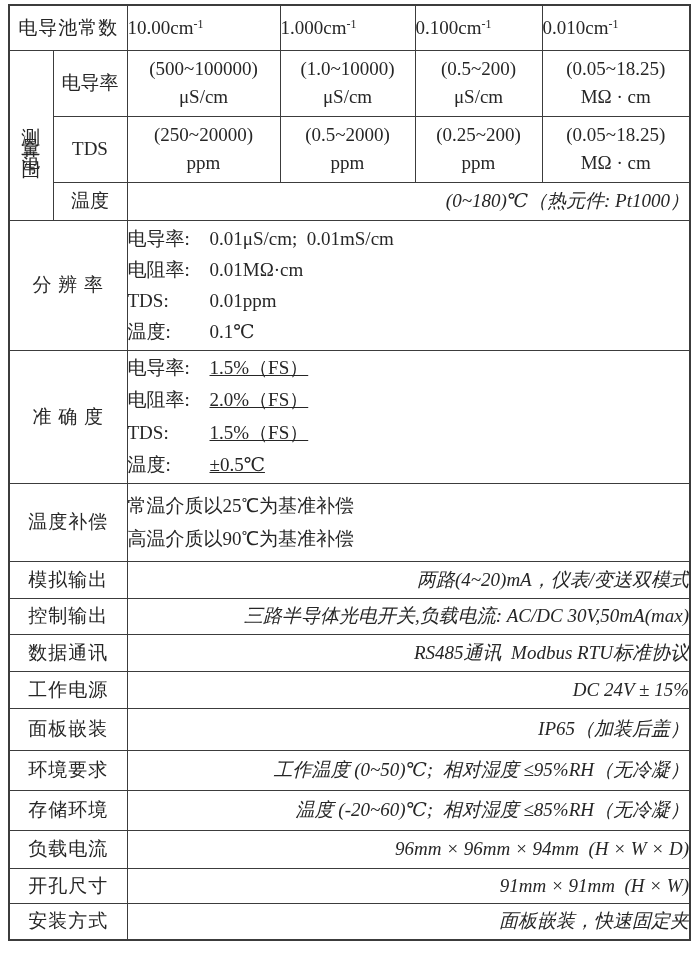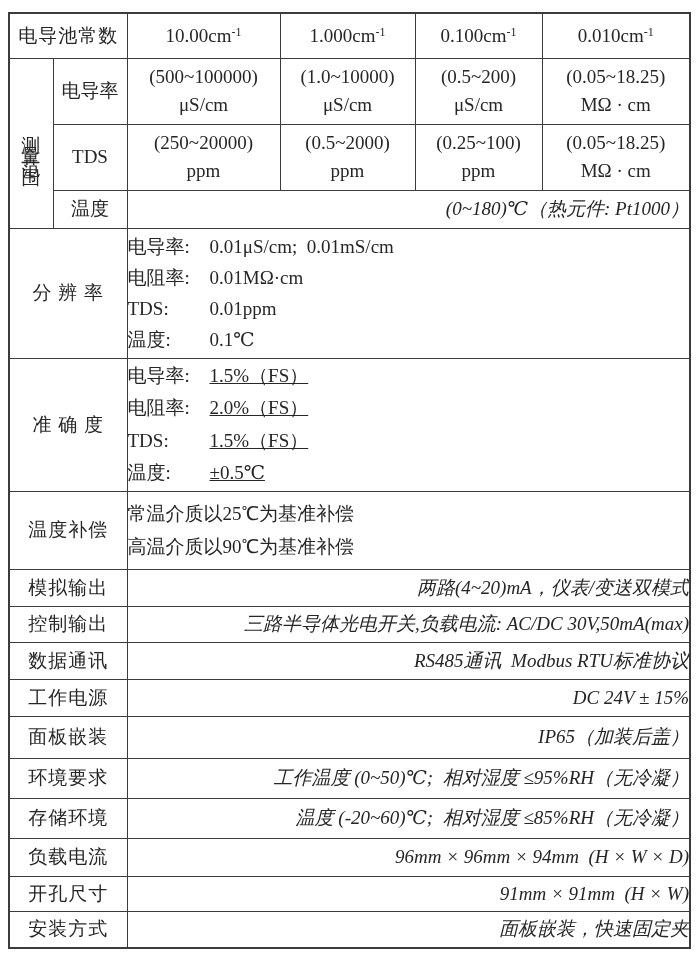--- a/index.html
+++ b/index.html
@@ -4,40 +4,40 @@
 <style>
   html,body{margin:0;padding:0;background:#ffffff;}
   body{
     width:700px;height:955px;position:relative;
     font-family:"Liberation Serif","DejaVu Serif",serif;
     color:#262626;
     -webkit-font-smoothing:antialiased;
   }
   .sheet{position:absolute;left:0;top:0;width:700px;height:955px;background:#fff;}
   table.spec{
-    position:absolute;left:8px;top:12px;width:681px;
+    position:absolute;left:8px;top:4px;width:681px;
     border-collapse:collapse;table-layout:fixed;
     border:2px solid #3c3c3c;
   }
   table.spec td{
     border:1px solid #3c3c3c;
     padding:0;vertical-align:middle;
     font-size:19px;line-height:1.25;
     overflow:hidden;
   }
   
   .r1{height:45px}.r2{height:66px}.r3{height:66px}.r4{height:38px}
   .r5{height:130px}.r6{height:133px}.r7{height:78px}
   .r8{height:37px}.r9{height:36px}.r10{height:37px}.r11{height:37px}
   .r12{height:42px}.r13{height:40px}.r14{height:40px}.r15{height:38px}
   .r16{height:35px}.r17{height:37px}
   
   .lbl{text-align:center;letter-spacing:1px;}
   .sublbl{text-align:center;}
-  .cc{text-align:center;white-space:pre;}
+  .cc{white-space:pre;}
   .cc sup{font-size:12px;line-height:0;vertical-align:6px;}
   .rangecell{text-align:center;}
   .rangecell .rng,.rangecell .unit{display:block;line-height:28px;white-space:pre;}
   .vcell div.vtxt{
     writing-mode:vertical-lr;text-orientation:upright;
     letter-spacing:11px;margin:0 auto;line-height:1;
   }
   .vcell{text-align:center;}
   .val{padding-left:12px;text-align:right;white-space:pre;font-style:italic;}
   .multi{padding-left:12px;text-align:left;margin-left:28px;}
@@ -97,21 +97,21 @@
     <td class="sublbl">TDS</td>
     <td class="rangecell">
             <span class="rng">(250~20000)</span>
             <span class="unit">ppm</span>
           </td>
     <td class="rangecell">
             <span class="rng">(0.5~2000)</span>
             <span class="unit">ppm</span>
           </td>
     <td class="rangecell">
-            <span class="rng">(0.25~100)</span>
+            <span class="rng">(0.25~200)</span>
             <span class="unit">ppm</span>
           </td>
     <td class="rangecell">
             <span class="rng">(0.05~18.25)</span>
             <span class="unit">MΩ · cm</span>
           </td>
   </tr>
 
   <tr class="r4">
     <td class="sublbl">温度</td>

